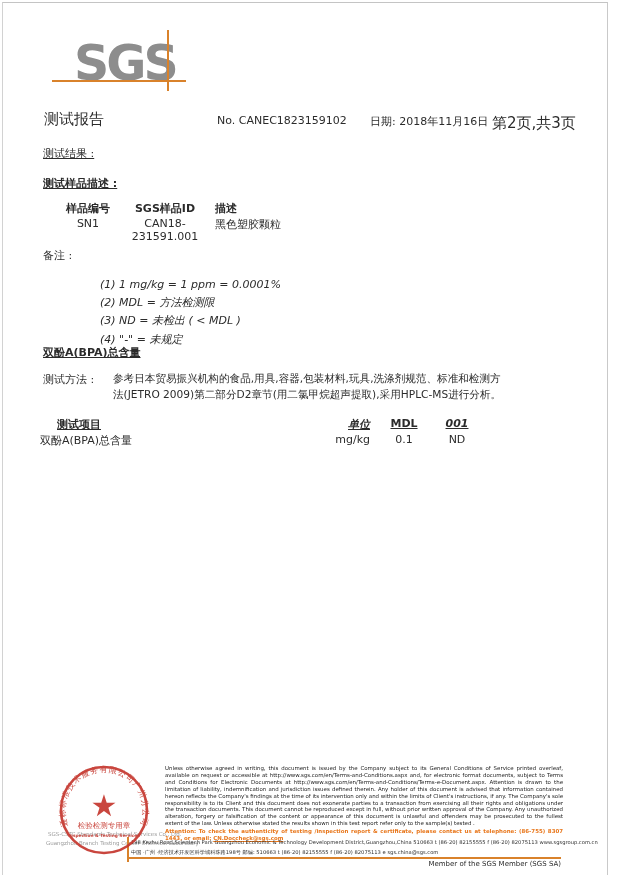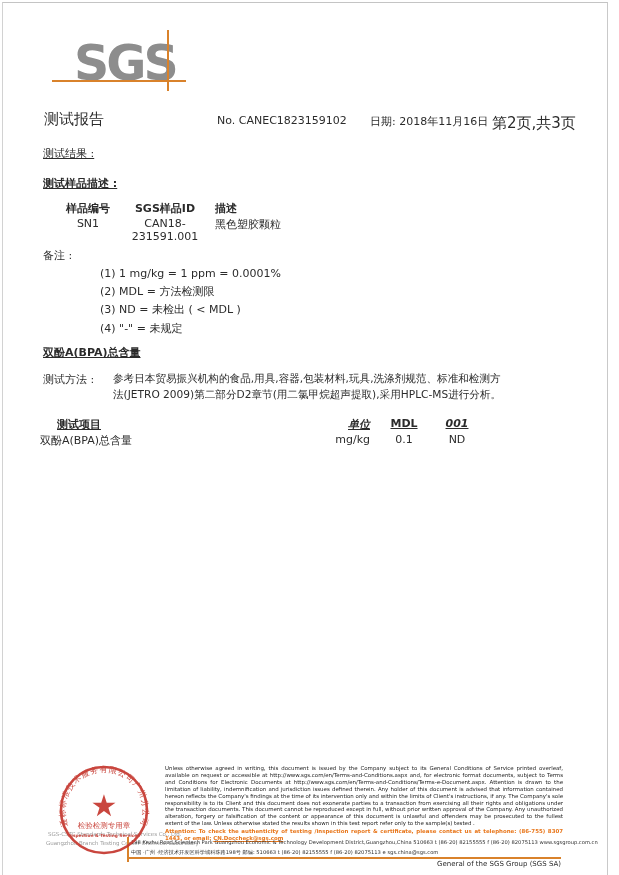--- a/index.html
+++ b/index.html
@@ -38,21 +38,21 @@
   .results-label{left:43px;top:146px;text-decoration:underline;}
   .sample-heading{left:43px;top:176px;}
   
   .s-col1{left:43px;width:90px;text-align:center;}
   .s-col2{left:116px;width:98px;text-align:center;}
   .s-col3{left:215px;}
   .s-head{top:201px;}
   .s-row{top:217px;}
   
   .notes-label{left:43px;top:248px;}
-  .notes-list{left:100px;top:265px;line-height:18.2px;font-size:11px;}
+  .notes-list{left:100px;top:276px;line-height:18.2px;font-size:11px;font-style:italic;}
   
   .bpa-heading{left:43px;top:345px;}
   .method-label{left:43px;top:372px;}
   .method-l1{left:113px;top:372px;white-space:nowrap;font-size:10.6px;}
   .method-l2{left:113px;top:388px;white-space:nowrap;font-size:10.6px;}
   
   .r-head{top:417px;}
   .r-row{top:433px;}
   .r-item-h{left:57px;}
   .r-item{left:40px;}
@@ -132,21 +132,21 @@
 
 <div class="abs company-l1">SGS-CSTC Standards Technical Services Co., Ltd.</div>
 <div class="abs company-l2">Guangzhou Branch Testing Center Chemical Laboratory</div>
 
 <div class="abs addr-vline"></div>
 <div class="abs addr">
   <div>198 Kezhu Road,Scientech Park Guangzhou Economic &amp; Technology Development District,Guangzhou,China 510663   t (86-20) 82155555   f (86-20) 82075113   www.sgsgroup.com.cn</div>
   <div>中国 ·广州 ·经济技术开发区科学城科珠路198号              邮编: 510663   t (86-20) 82155555   f (86-20) 82075113   e  sgs.china@sgs.com</div>
 </div>
 <div class="abs addr-hline"></div>
-<div class="abs member-line">General of the SGS Group (SGS SA)</div>
+<div class="abs member-line">Member of the SGS Member (SGS SA)</div>
 
 <svg class="abs stamp" viewBox="0 0 114 102" xmlns="http://www.w3.org/2000/svg">
   <circle cx="57" cy="46" r="43" fill="none" stroke="#c5372e" stroke-width="2.6"></circle>
   <defs>
     <path id="arcPath" d="M 23,66 A 39,39 0 1 1 91,66" fill="none"></path>
   </defs>
   <text font-size="8" fill="#c5372e" letter-spacing="1">
     <textPath href="#arcPath" startOffset="50%" text-anchor="middle" id="stamp-arc-target">通标标准技术服务有限公司广州分公司</textPath>
   </text>
   <text x="57" y="52" text-anchor="middle" font-size="30" fill="#c5372e" id="stamp-star-target">★</text>

